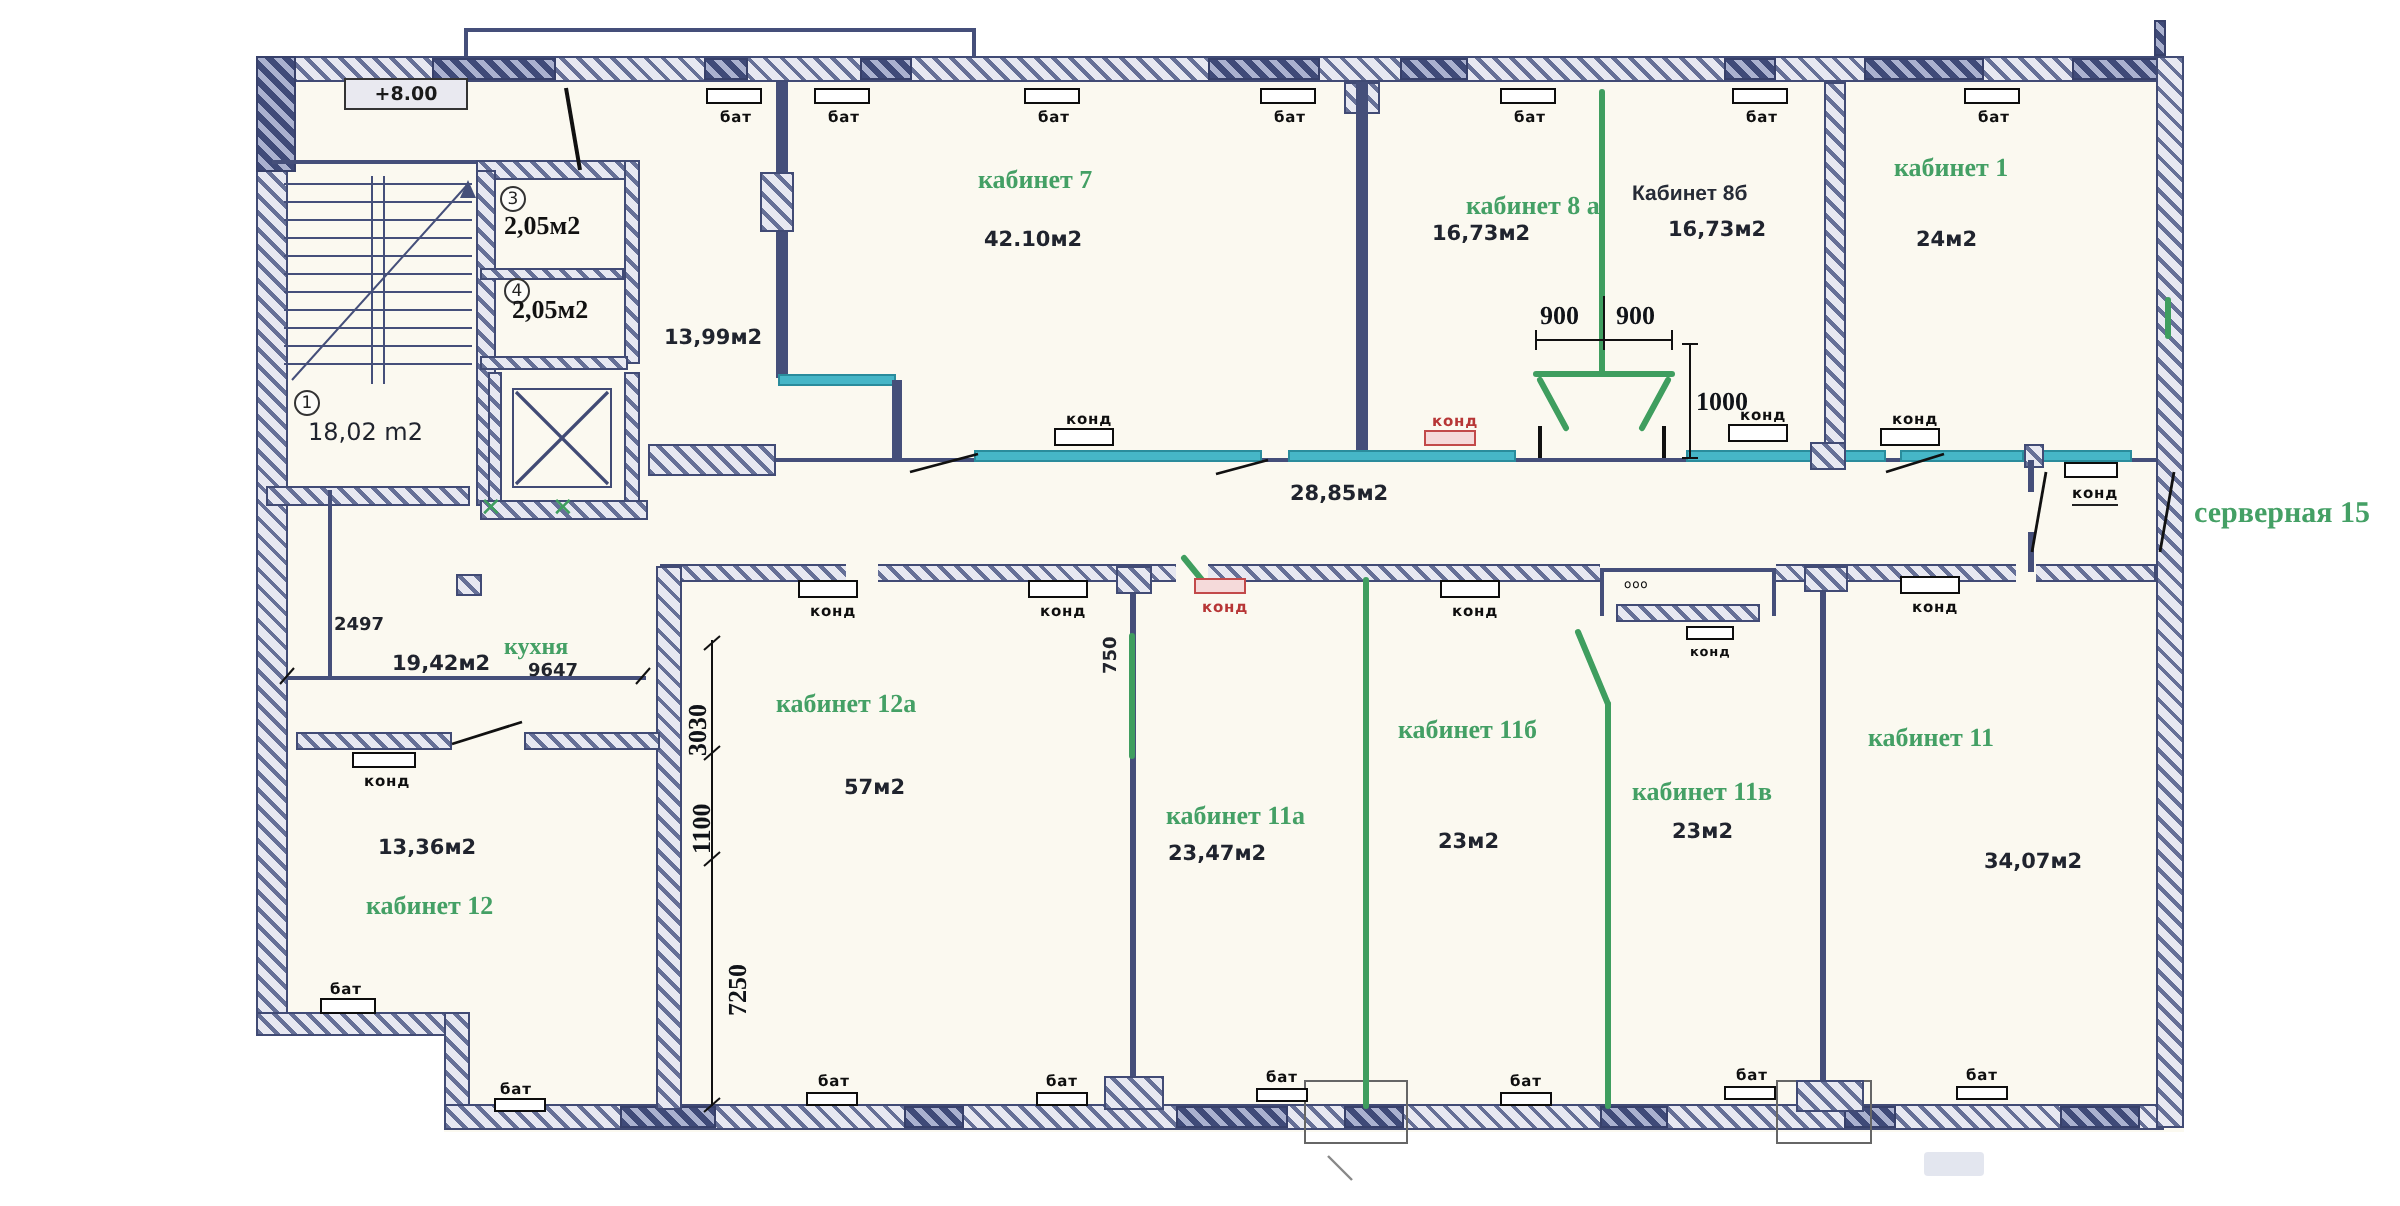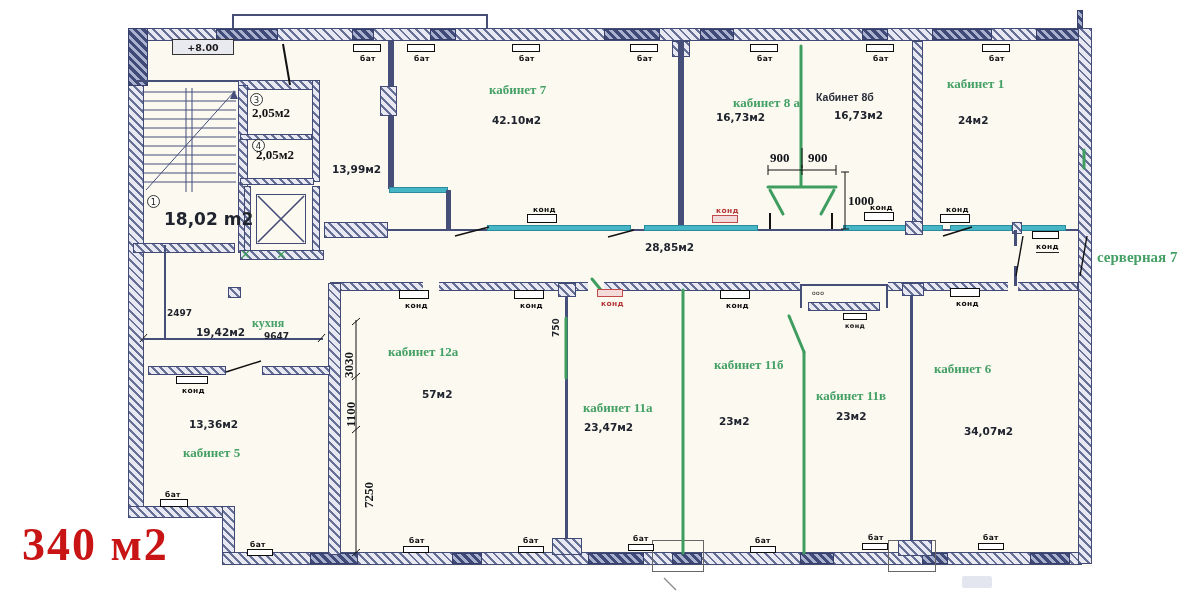--- a/index.html
+++ b/index.html
@@ -196,61 +196,60 @@
         <line x1="318" y1="342" x2="325" y2="334"></line>
       <line x1="356" y1="320" x2="356" y2="553"></line>
       <line x1="352" y1="325" x2="360" y2="318"></line>
         <line x1="352" y1="380" x2="360" y2="373"></line>
       <line x1="352" y1="433" x2="360" y2="426"></line>
         <line x1="352" y1="556" x2="360" y2="549"></line>
     </g>
     <line x1="664" y1="578" x2="676" y2="590" stroke="#888" stroke-width="1.2"></line>
   </svg>
 
-  <span class="total" style="left:22px;top:518px">340 м2</span>
 
   <div class="elev" style="left:172px;top:39px;width:60px;height:14px">+8.00</div>
 
   <div class="circ" style="left:147px;top:195px">1</div>
-  <span class="ar" style="left:164px;top:209px;font-weight:bold;font-size:17px">18,02 m2</span>
+  <span class="ar" style="left:154px;top:209px;font-weight:normal;font-size:12px">18,02 m2</span>
   <div class="circ" style="left:250px;top:93px">3</div>
   <span class="ar big" style="left:252px;top:105px">2,05м2</span>
   <div class="circ" style="left:252px;top:139px">4</div>
   <span class="ar big" style="left:256px;top:147px">2,05м2</span>
   <span class="xmark" style="left:240px;top:247px">✕</span>
   <span class="xmark" style="left:276px;top:247px">✕</span>
 
   <span class="ar" style="left:332px;top:163px">13,99м2</span>
   <span class="rm" style="left:489px;top:82px">кабинет 7</span>
   <span class="ar" style="left:492px;top:114px">42.10м2</span>
   <span class="rm" style="left:733px;top:95px">кабинет 8 а</span>
   <span class="ar" style="left:716px;top:111px">16,73м2</span>
   <span class="rmk" style="left:816px;top:91px">Кабинет 8б</span>
   <span class="ar" style="left:834px;top:109px">16,73м2</span>
   <span class="rm" style="left:947px;top:76px">кабинет 1</span>
   <span class="ar" style="left:958px;top:114px">24м2</span>
 
   <span class="ar" style="left:645px;top:241px">28,85м2</span>
-  <span class="server" style="left:1097px;top:249px">серверная 7</span>
+  <span class="server" style="left:1097px;top:249px">серверная 15</span>
 
   <span class="rm" style="left:252px;top:316px;font-size:12px">кухня</span>
   <span class="ar" style="left:196px;top:326px">19,42м2</span>
-  <span class="rm" style="left:183px;top:445px">кабинет 5</span>
+  <span class="rm" style="left:183px;top:445px">кабинет 12</span>
   <span class="ar" style="left:189px;top:418px">13,36м2</span>
 
   <span class="rm" style="left:388px;top:344px">кабинет 12а</span>
   <span class="ar" style="left:422px;top:388px">57м2</span>
   <span class="rm" style="left:583px;top:400px">кабинет 11а</span>
   <span class="ar" style="left:584px;top:421px">23,47м2</span>
-  <span class="rm" style="left:714px;top:357px">кабинет 11б</span>
+  <span class="rm" style="left:699px;top:357px">кабинет 11б</span>
   <span class="ar" style="left:719px;top:415px">23м2</span>
   <span class="rm" style="left:816px;top:388px">кабинет 11в</span>
   <span class="ar" style="left:836px;top:410px">23м2</span>
-  <span class="rm" style="left:934px;top:361px">кабинет 6</span>
-  <span class="ar" style="left:964px;top:425px">34,07м2</span>
+  <span class="rm" style="left:934px;top:361px">кабинет 11</span>
+  <span class="ar" style="left:992px;top:425px">34,07м2</span>
 
   <span class="dm" style="left:770px;top:150px">900</span>
   <span class="dm" style="left:808px;top:150px">900</span>
   <span class="dm" style="left:848px;top:193px">1000</span>
   <span class="dms" style="left:167px;top:308px">2497</span>
   <span class="dms" style="left:264px;top:331px">9647</span>
   <span class="dm vert" style="left:341px;top:378px">3030</span>
   <span class="dm vert" style="left:343px;top:427px">1100</span>
   <span class="dm vert" style="left:361px;top:508px">7250</span>
   <span class="dms vert" style="left:551px;top:337px">750</span>

